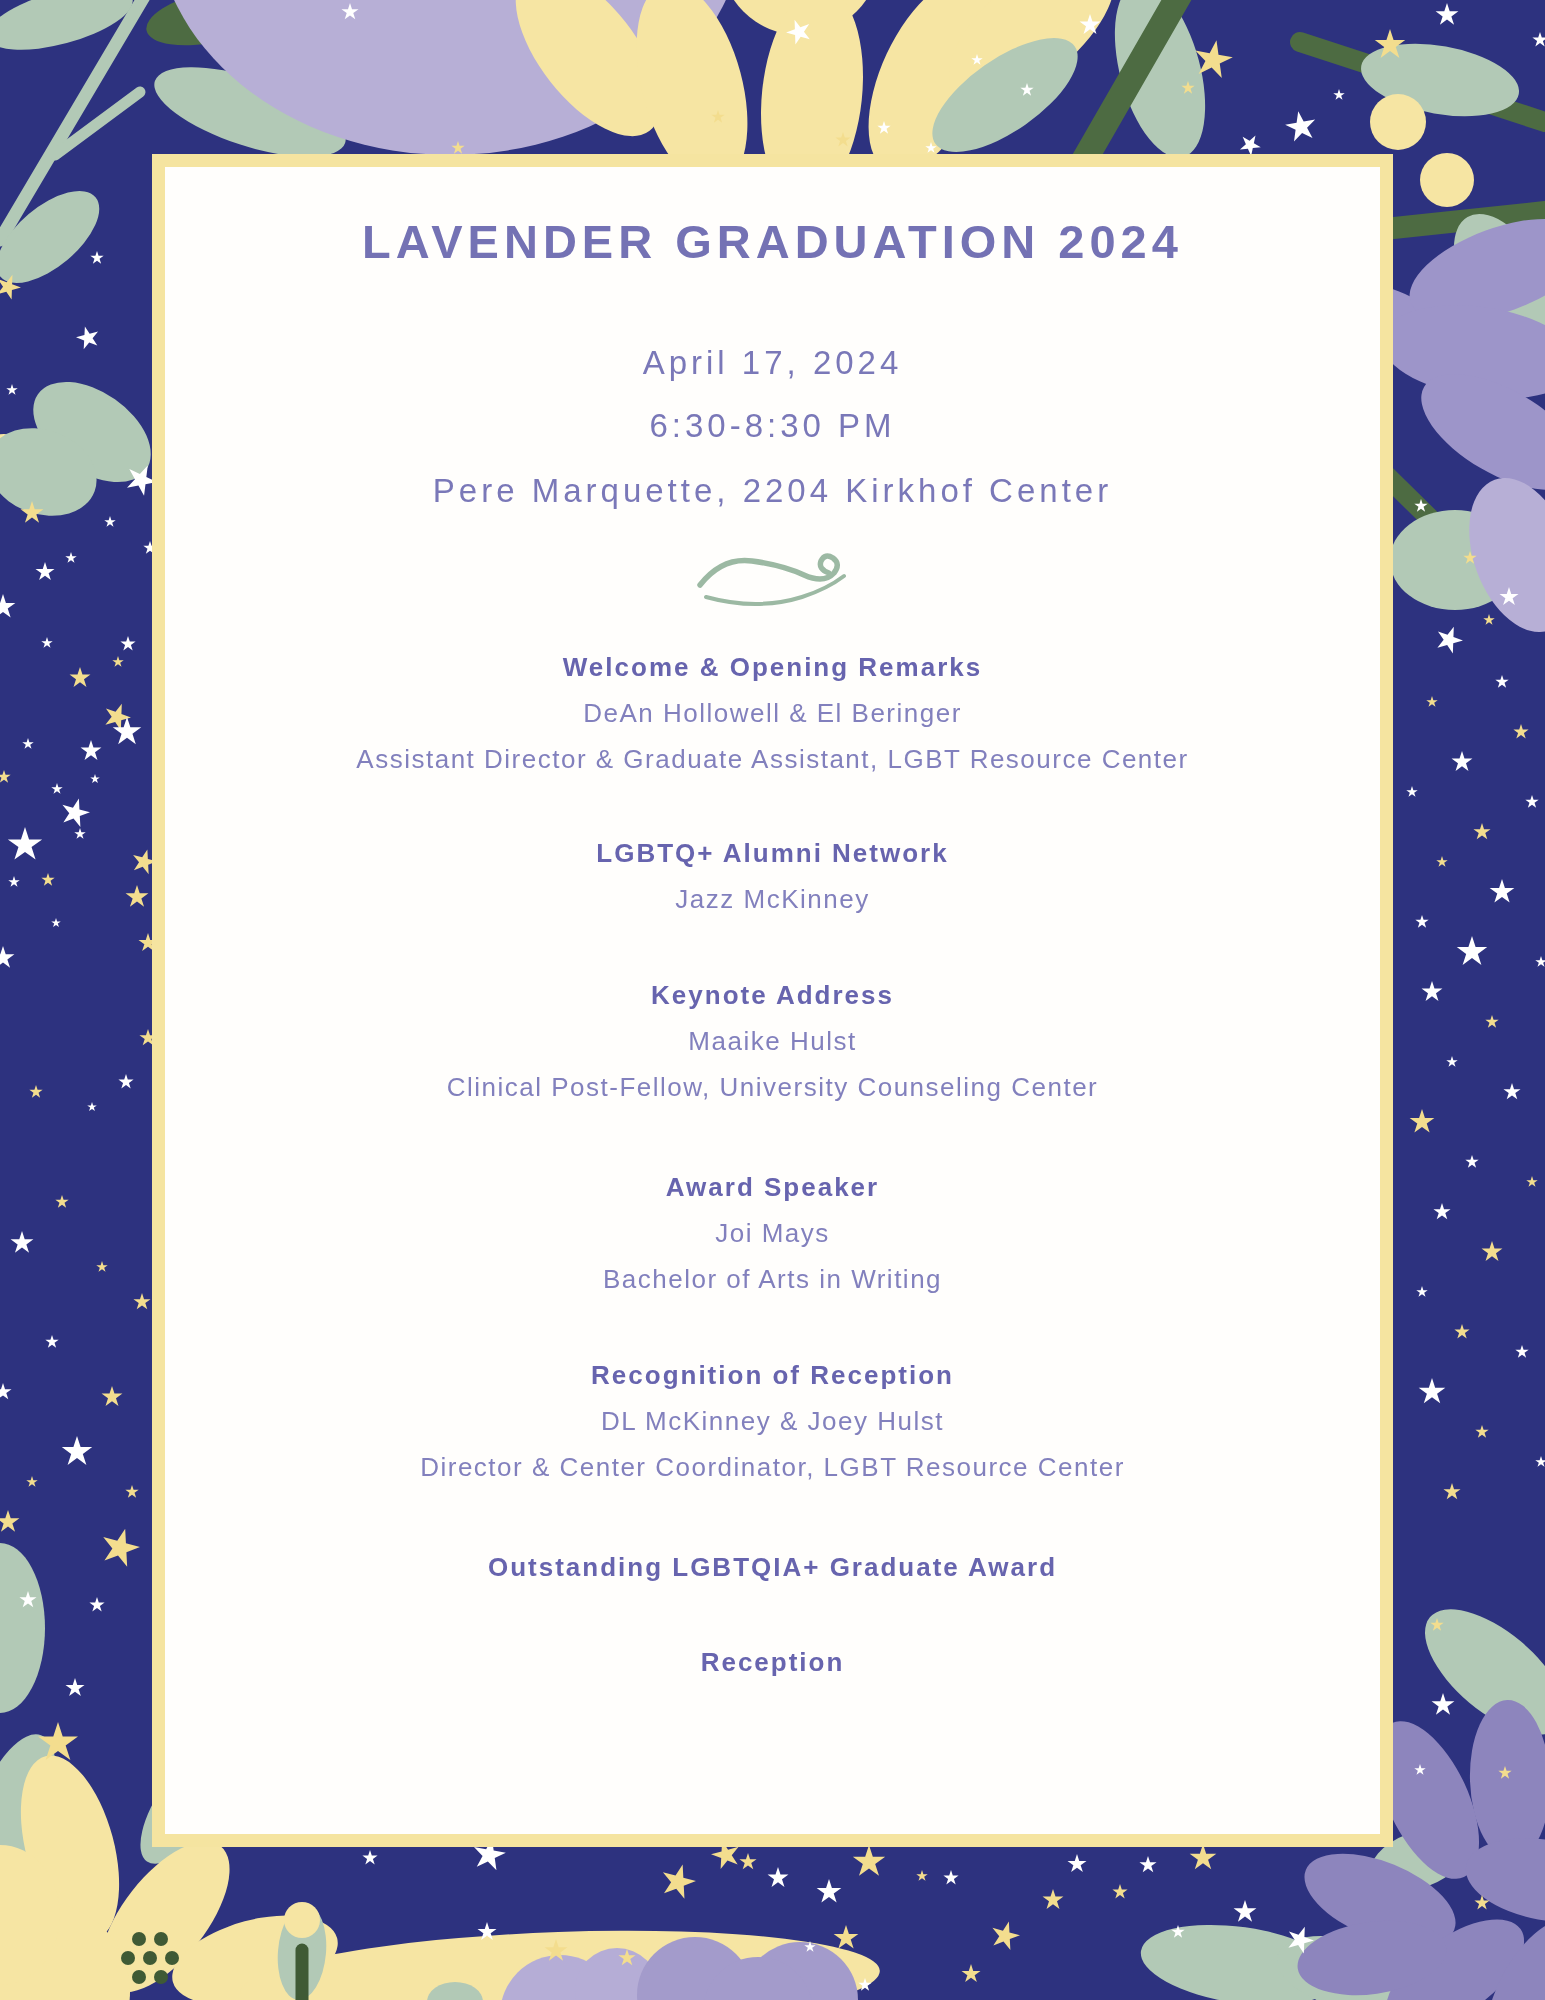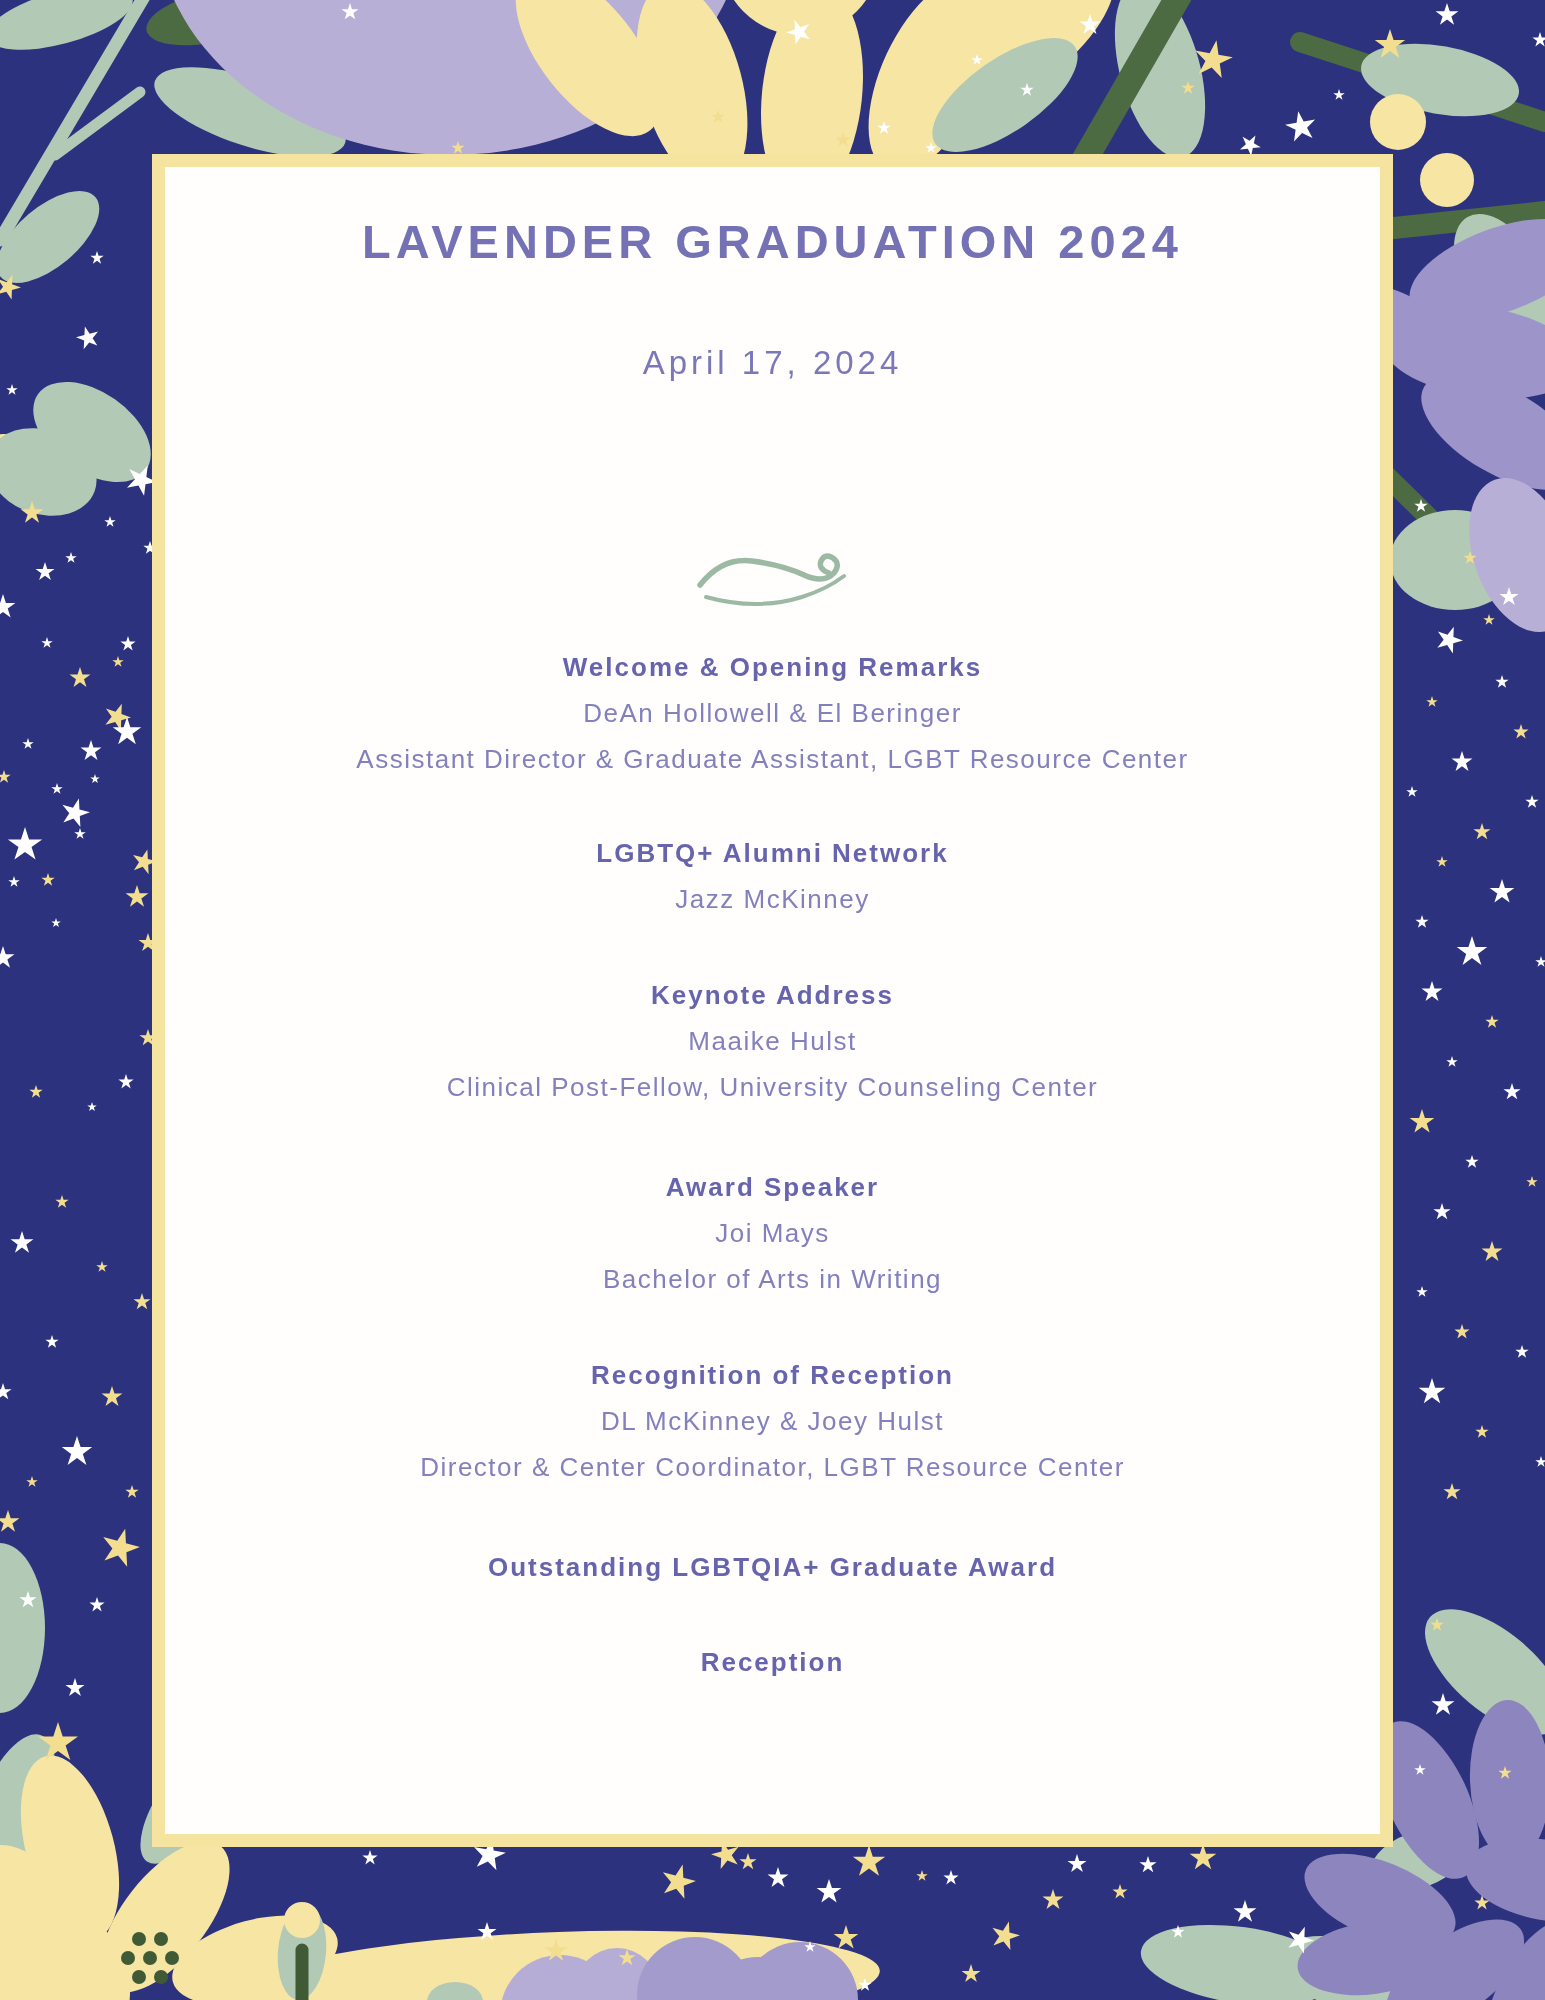--- a/index.html
+++ b/index.html
@@ -262,20 +262,22 @@
         <path d="M0,-1 L0.2245,-0.309 L0.951,-0.309 L0.3633,0.118 L0.5878,0.809 L0,0.382 L-0.5878,0.809 L-0.3633,0.118 L-0.951,-0.309 L-0.2245,-0.309 Z" fill="#f3dd8e" transform="translate(1482,1903) rotate(0) scale(8)"></path>
         <path d="M0,-1 L0.2245,-0.309 L0.951,-0.309 L0.3633,0.118 L0.5878,0.809 L0,0.382 L-0.5878,0.809 L-0.3633,0.118 L-0.951,-0.309 L-0.2245,-0.309 Z" fill="#f3dd8e" transform="translate(1175,1537) rotate(0) scale(12)"></path>
         <path d="M0,-1 L0.2245,-0.309 L0.951,-0.309 L0.3633,0.118 L0.5878,0.809 L0,0.382 L-0.5878,0.809 L-0.3633,0.118 L-0.951,-0.309 L-0.2245,-0.309 Z" fill="#ffffff" transform="translate(1082,1530) rotate(0) scale(8)"></path>
       </g>
   </svg>
 
   <div id="card"></div>
 
   <div class="line title">LAVENDER GRADUATION 2024</div>
   <div class="line dt dt-date">April 17, 2024</div>
+  <div class="line dt dt-time">6:30-8:30 PM</div>
+  <div class="line dt dt-loc">Pere Marquette, 2204 Kirkhof Center</div>
 
   <svg id="flourish" width="160" height="62" viewBox="0 0 160 62" aria-hidden="true">
     <path d="M8,40 Q30,12 60,16 Q90,20 112,30 Q132,39 142,28 Q149,19 141,13 Q133,8 129,16 Q126,24 137,28" fill="none" stroke="#9cb9a3" stroke-width="5.5" stroke-linecap="round"></path>
     <path d="M14,52 Q65,66 110,52 Q135,44 152,31" fill="none" stroke="#9cb9a3" stroke-width="4" stroke-linecap="round"></path>
   </svg>
 
   <div id="program">
       <div class="line p-head" style="top: 647px;">Welcome &amp; Opening Remarks</div>
       <div class="line p-line" style="top: 692px;">DeAn Hollowell &amp; El Beringer</div>
       <div class="line p-line" style="top: 738px;">Assistant Director &amp; Graduate Assistant, LGBT Resource Center</div>

